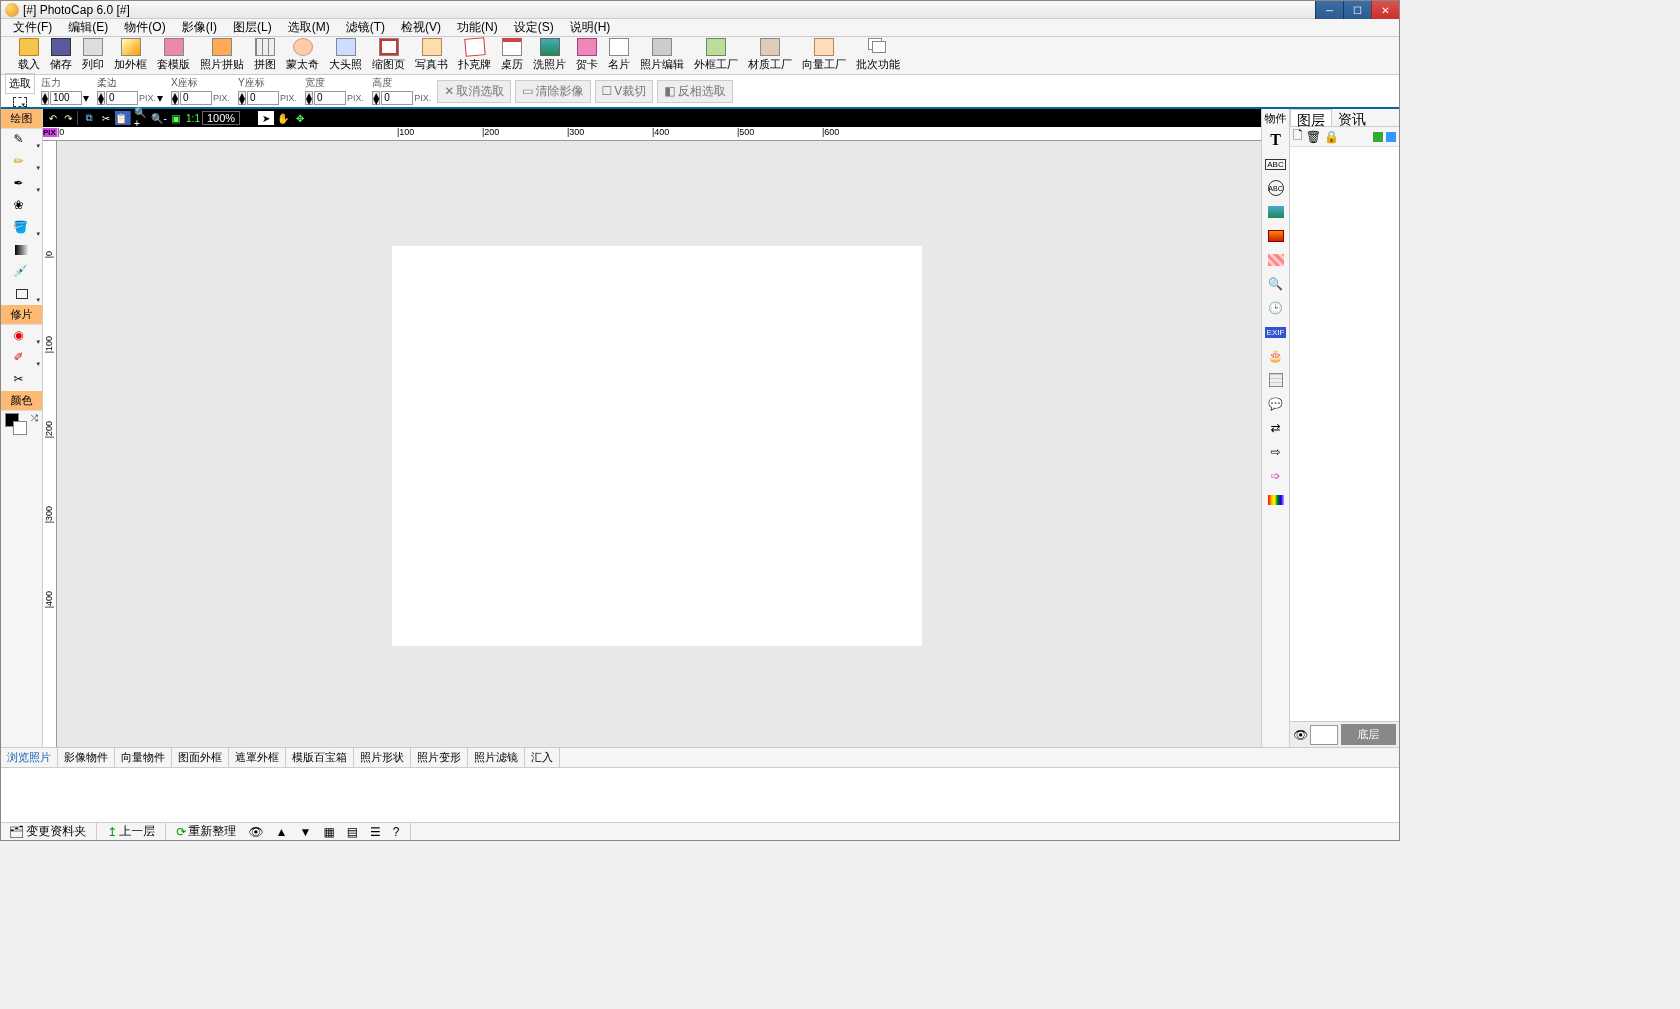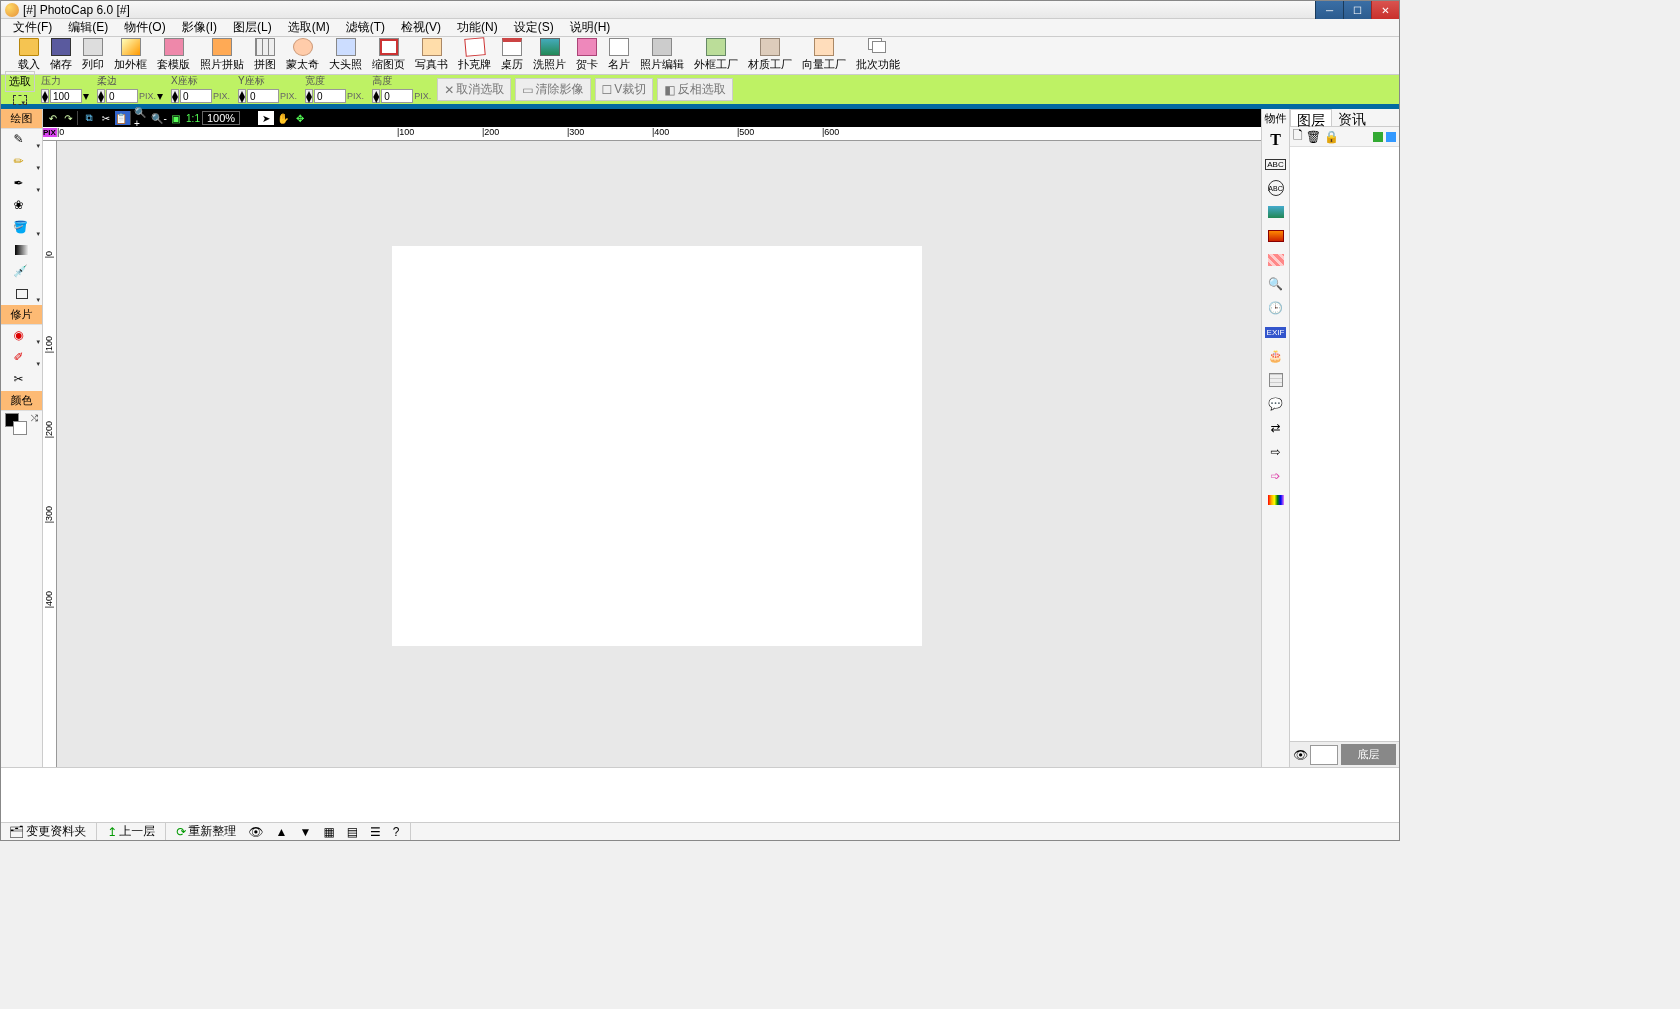--- a/index.html
+++ b/index.html
@@ -11,21 +11,21 @@
 .titlebar .win-buttons { position: absolute; right: 0; top: 0; display: flex; height: 18px; }
 .titlebar .win-buttons div { width: 28px; height: 18px; display: flex; align-items: center; justify-content: center; font-size: 10px; color: #fff; }
 .win-min, .win-max { background: linear-gradient(#3a6ea5,#2c5c8f); border-left:1px solid #1a3a5a; }
 .win-close { background: linear-gradient(#d9534f,#c9302c); border-left:1px solid #a02622; }
 .menubar { height: 18px; background: #f5f5f5; border-bottom: 1px solid #ccc; display: flex; align-items: center; padding: 0 4px; }
 .menubar .mitem { padding: 0 8px; cursor: default; font-size: 12px; }
 .toolbar-main { height: 38px; background: #f5f5f5; border-bottom: 1px solid #ccc; display: flex; align-items: flex-end; padding: 0 12px 2px; }
 .tbtn { display: flex; flex-direction: column; align-items: center; padding: 0 5px; cursor: default; }
 .tbtn .ticon { width: 20px; height: 18px; margin-bottom: 1px; }
 .tbtn .tlabel { font-size: 11px; white-space: nowrap; }
-.opt-row { height: 34px; background: #bef264; border-bottom: 5px solid #0369a1; display: flex; align-items: center; padding: 0 4px; gap: 4px;}
+.opt-row { height: 34px; background: #ffffff; border-bottom: 2px solid #0369a1; display: flex; align-items: center; padding: 0 4px; gap: 4px;}
 .opt-left-label { writing-mode: horizontal-tb; font-size:11px; width: 30px; text-align:center; border:1px solid #ccc; padding:2px 0;}
 .opt-group { display: flex; flex-direction: column; align-items:flex-start; gap:3px; padding: 0 2px;}
 .opt-group .glabel { font-size: 10px; color:#555; line-height:10px;}
 .opt-group .ginput { display:flex; align-items:center; gap:1px;}
 .opt-group input { width: 32px; height: 14px; font-size: 10px; border:1px solid #999; padding:0 2px;}
 .opt-group .unit { font-size: 9px; color:#666; }
 .opt-btn { display:flex; align-items:center; gap:2px; padding:2px 6px; background:#eee; border:1px solid #ccc; font-size:11px; color:#777;}
 .main-row { flex: 1 1 auto; display: flex; min-height:0; }
 .left-tools { width: 42px; background: #f5f5f5; border-right: 1px solid #ccc; display:flex; flex-direction:column; align-items:stretch; }
 .lt-section { font-size:11px; text-align:center; padding:2px 0; background:#fdba74; border-bottom:1px solid #ddd;}
@@ -483,20 +483,32 @@
       </div>
       <div class="rp-body"></div>
       <div class="rp-bottom">
         <span class="eye">👁</span>
         <div class="thumb"></div>
         <div class="layer-label">底层</div>
       </div>
     </div>
   </div>
 
+  <div class="bottom-tabs">
+    <div class="btab active">浏览照片</div>
+    <div class="btab">影像物件</div>
+    <div class="btab">向量物件</div>
+    <div class="btab">图面外框</div>
+    <div class="btab">遮罩外框</div>
+    <div class="btab">模版百宝箱</div>
+    <div class="btab">照片形状</div>
+    <div class="btab">照片变形</div>
+    <div class="btab">照片滤镜</div>
+    <div class="btab">汇入</div>
+  </div>
   <div class="bottom-panel"></div>
 
   <div class="statusbar">
     <div class="sbtn">
         <span>🗂</span>
         <span>变更资料夹</span>
       </div>
     <div class="sep-v"></div>
     <div class="sbtn">
         <span style="color:#090;">↥</span>

